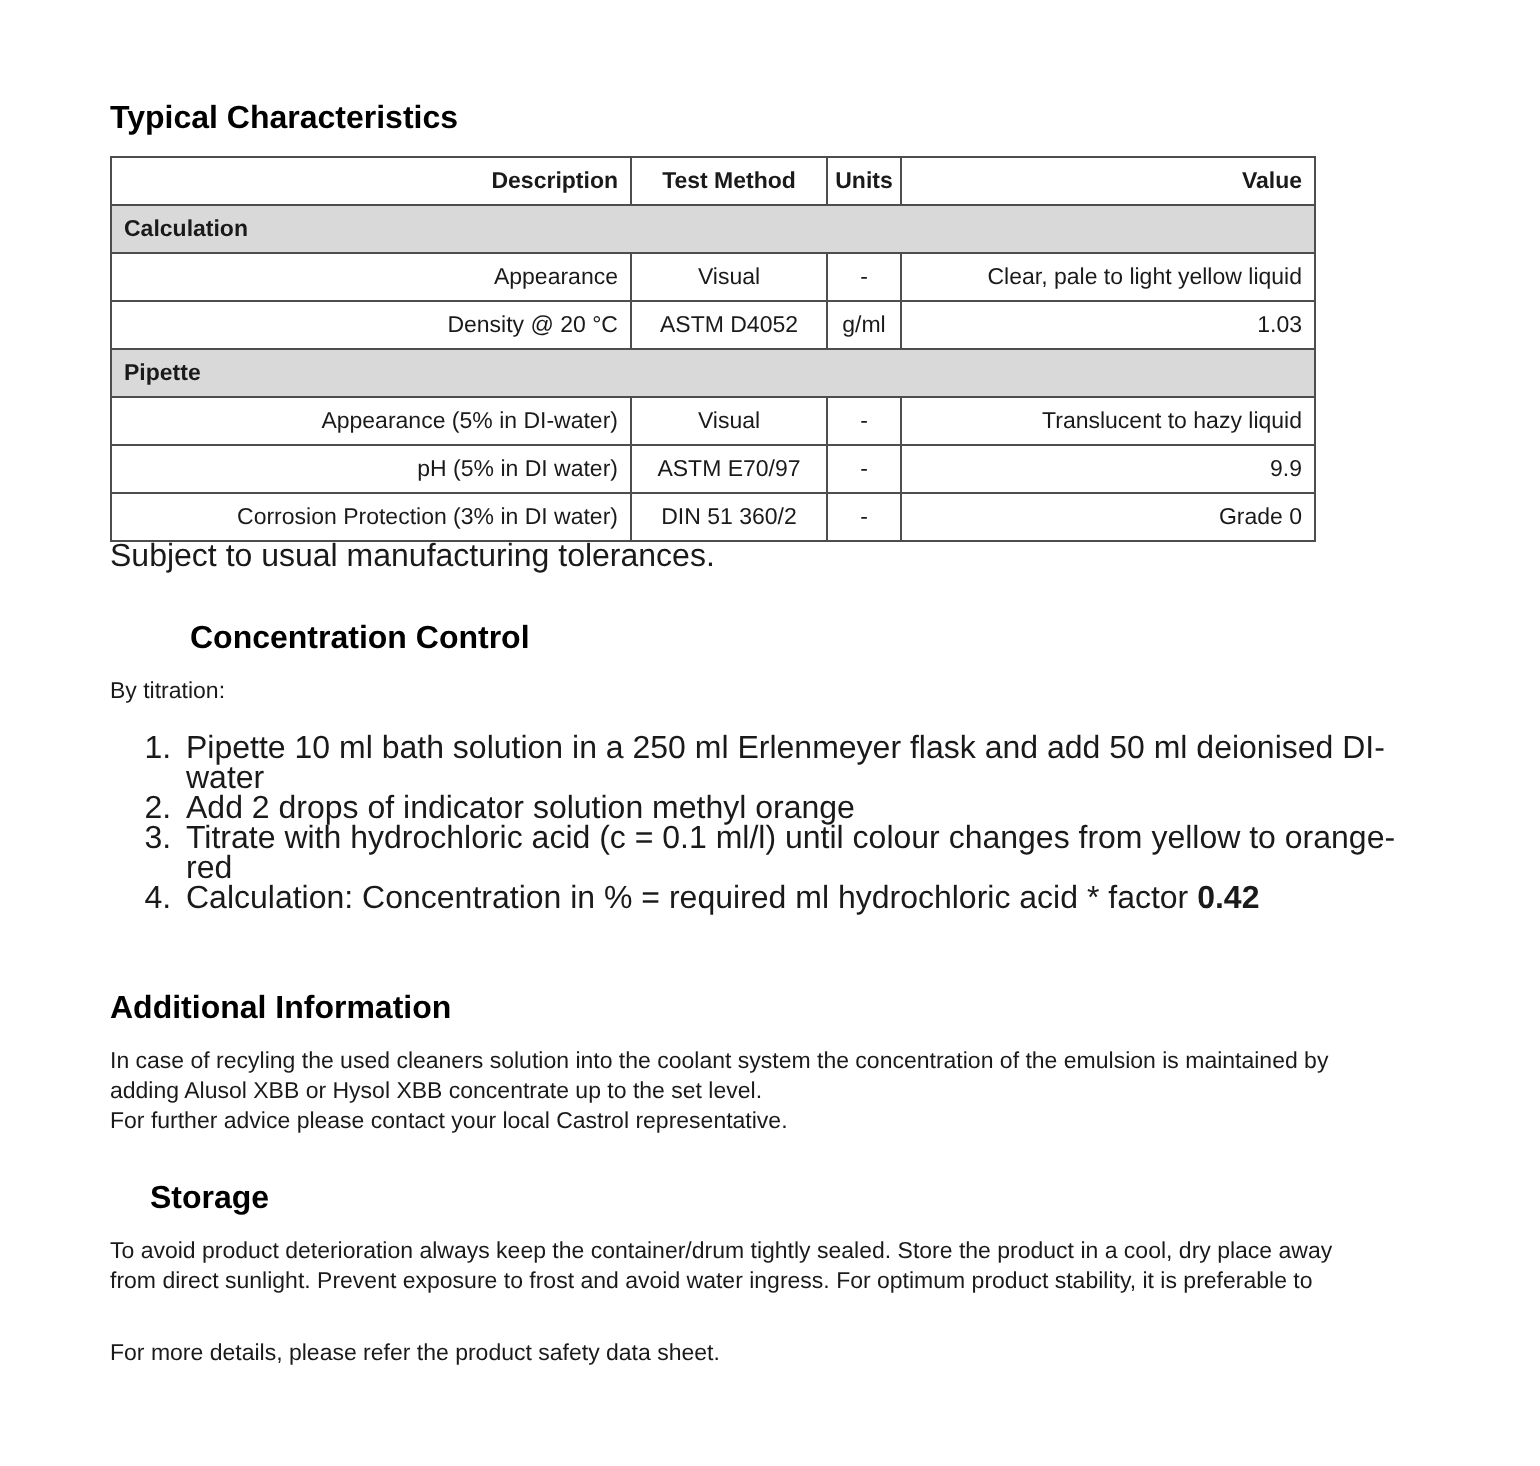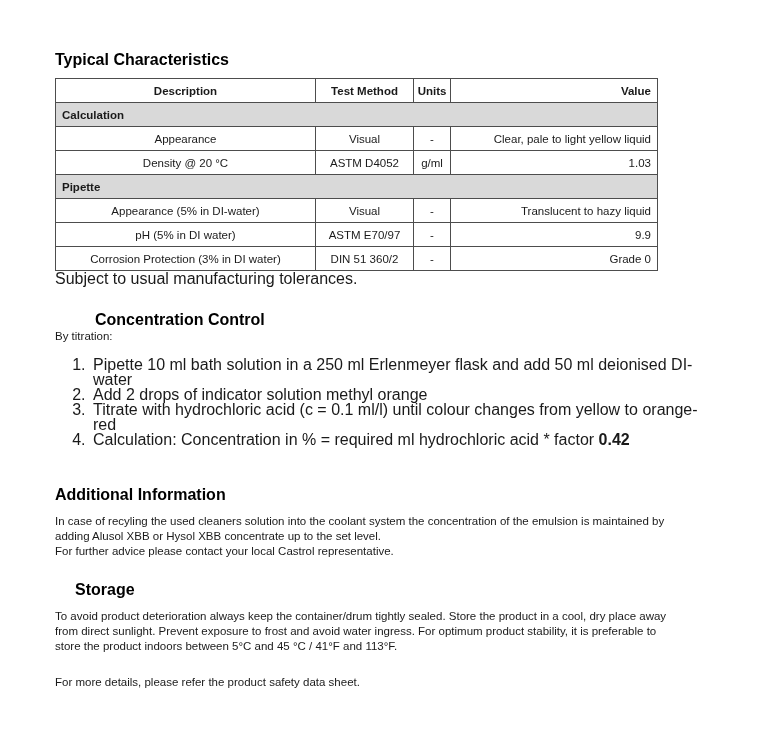--- a/index.html
+++ b/index.html
@@ -35,42 +35,42 @@
     vertical-align: middle;
     font-weight: normal;
     overflow: hidden;
     white-space: nowrap;
   }
   table.chars th { font-weight: bold; }
   .col-desc   { width: 260px; }
   .col-method { width: 98px; }
   .col-units  { width: 37px; }
   .col-value  { width: 207px; }
-  .al { text-align: center; }
+  .al { text-align: right; }
   .ac { text-align: center; padding: 0 2px !important; }
   .ar { text-align: right; }
   tr.group-row td {
     background: #d9d9d9;
     font-weight: bold;
     text-align: left;
   }
 
   .footnote {
     font-size: 16px;
     margin-top: 0;
     line-height: 15px;
   }
 
   .body-text {
     font-size: 11.5px;
     line-height: 15px;
   }
 
   .mt-cc    { margin-top: 24px; margin-left: 40px; }
-  .mt-intro { }
+  .mt-intro { margin-top: 10px; }
   ol.steps {
     margin: 13px 0 0 0;
     padding-left: 35px;
     font-size: 16px;
     line-height: 15px;
   }
   ol.steps li { padding-left: 3px; }
 
   .mt-ai     { margin-top: 38px; }
   .mt-para   { margin-top: 10px; }
@@ -157,18 +157,17 @@
     <div>In case of recyling the used cleaners solution into the coolant system the concentration of the emulsion is maintained by</div>
     <div>adding Alusol XBB or Hysol XBB concentrate up to the set level.</div>
     <div>For further advice please contact your local Castrol representative.</div>
   </div>
 
   <h2 class="sec-title mt-st">Storage</h2>
 
   <div class="body-text mt-para">
     <div>To avoid product deterioration always keep the container/drum tightly sealed. Store the product in a cool, dry place away</div>
     <div>from direct sunlight. Prevent exposure to frost and avoid water ingress. For optimum product stability, it is preferable to</div>
-    <div>store the product indoors between 5°C and 45 °C / 41°F and 113°F.</div>
   </div>
 
   <div class="body-text mt-footer">For more details, please refer the product safety data sheet.</div>
 
 </div>
 
 </body></html>

